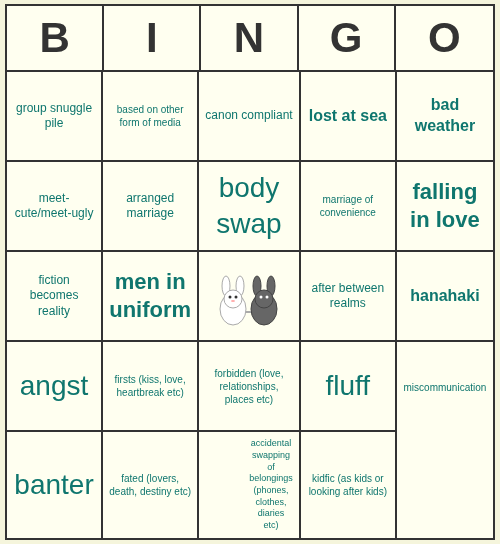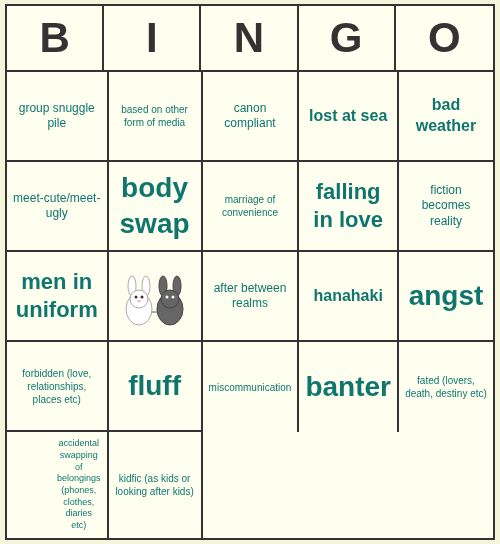--- a/index.html
+++ b/index.html
@@ -59,21 +59,21 @@
       font-size: 12px;
       line-height: 1.3;
       color: #0f766e;
     }
     .cell-text.large {
       font-size: 22px;
       font-weight: bold;
     }
     .cell-text.xlarge {
       font-size: 28px;
-      font-weight: bold;
+      font-weight: normal;
     }
     .cell-text.medium {
       font-size: 16px;
       font-weight: bold;
     }
     .cell-text.small {
       font-size: 10px;
     }
     .free-cell {
       background: #fffff0;
@@ -103,20 +103,23 @@
     </div>
     <div class="bingo-cell">
       <span class="cell-text medium">lost at sea</span>
     </div>
     <div class="bingo-cell">
       <span class="cell-text medium">bad weather</span>
     </div>
 
     <div class="bingo-cell">
       <span class="cell-text">meet-cute/meet-ugly</span>
+    </div>
+    <div class="bingo-cell">
+      <span class="cell-text">arranged marriage</span>
     </div>
     <div class="bingo-cell">
       <span class="cell-text xlarge">body swap</span>
     </div>
     <div class="bingo-cell">
       <span class="cell-text small">marriage of convenience</span>
     </div>
     <div class="bingo-cell">
       <span class="cell-text large">falling in love</span>
     </div>
@@ -153,20 +156,23 @@
       <span class="cell-text">after between realms</span>
     </div>
     <div class="bingo-cell">
       <span class="cell-text medium">hanahaki</span>
     </div>
 
     <div class="bingo-cell">
       <span class="cell-text xlarge">angst</span>
     </div>
     <div class="bingo-cell">
+      <span class="cell-text small">firsts (kiss, love, heartbreak etc)</span>
+    </div>
+    <div class="bingo-cell">
       <span class="cell-text small">forbidden (love, relationships, places etc)</span>
     </div>
     <div class="bingo-cell">
       <span class="cell-text xlarge">fluff</span>
     </div>
     <div class="bingo-cell">
       <span class="cell-text small">miscommunication</span>
     </div>
 
     <div class="bingo-cell">

